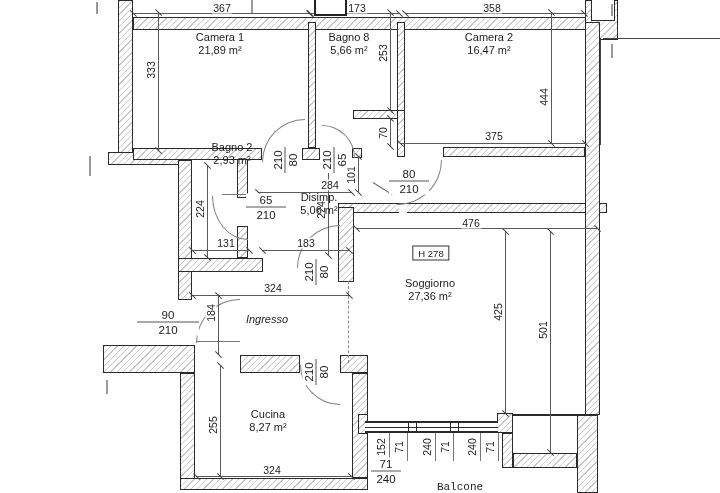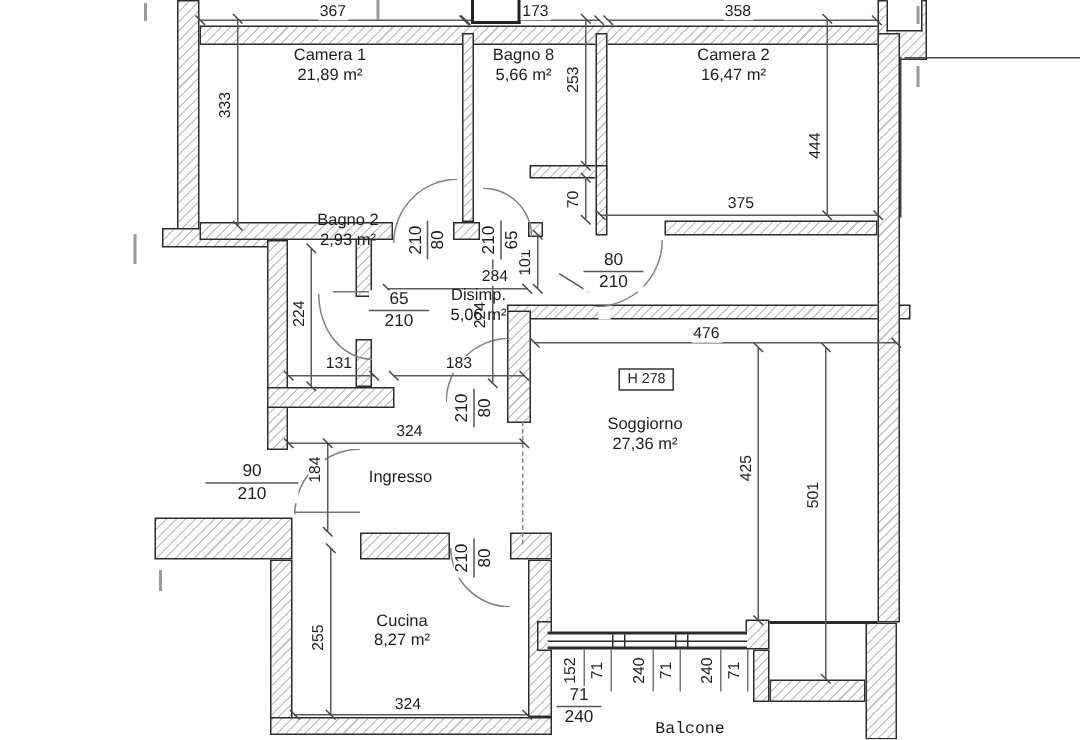--- a/index.html
+++ b/index.html
@@ -226,21 +226,21 @@
         <div>2,93 m²</div>
       </div>
       <div class="roomlbl" style="left: 319px; top: 204px;">
         <div>Disimp.</div>
         <div>5,06 m²</div>
       </div>
       <div class="roomlbl" style="left: 430px; top: 290px;">
         <div>Soggiorno</div>
         <div>27,36 m²</div>
       </div>
-      <div class="roomlbl" style="left: 267px; top: 319px;">
+      <div class="roomlbl" style="left: 267px; top: 319px; font-style: italic;">
         <div>Ingresso</div>
       </div>
       <div class="roomlbl" style="left: 268px; top: 421px;">
         <div>Cucina</div>
         <div>8,27 m²</div>
       </div>
       <div class="roomlbl" style="left: 460px; top: 487px; font-family: Liberation Mono, monospace;">
         <div>Balcone</div>
       </div>
     </div>

